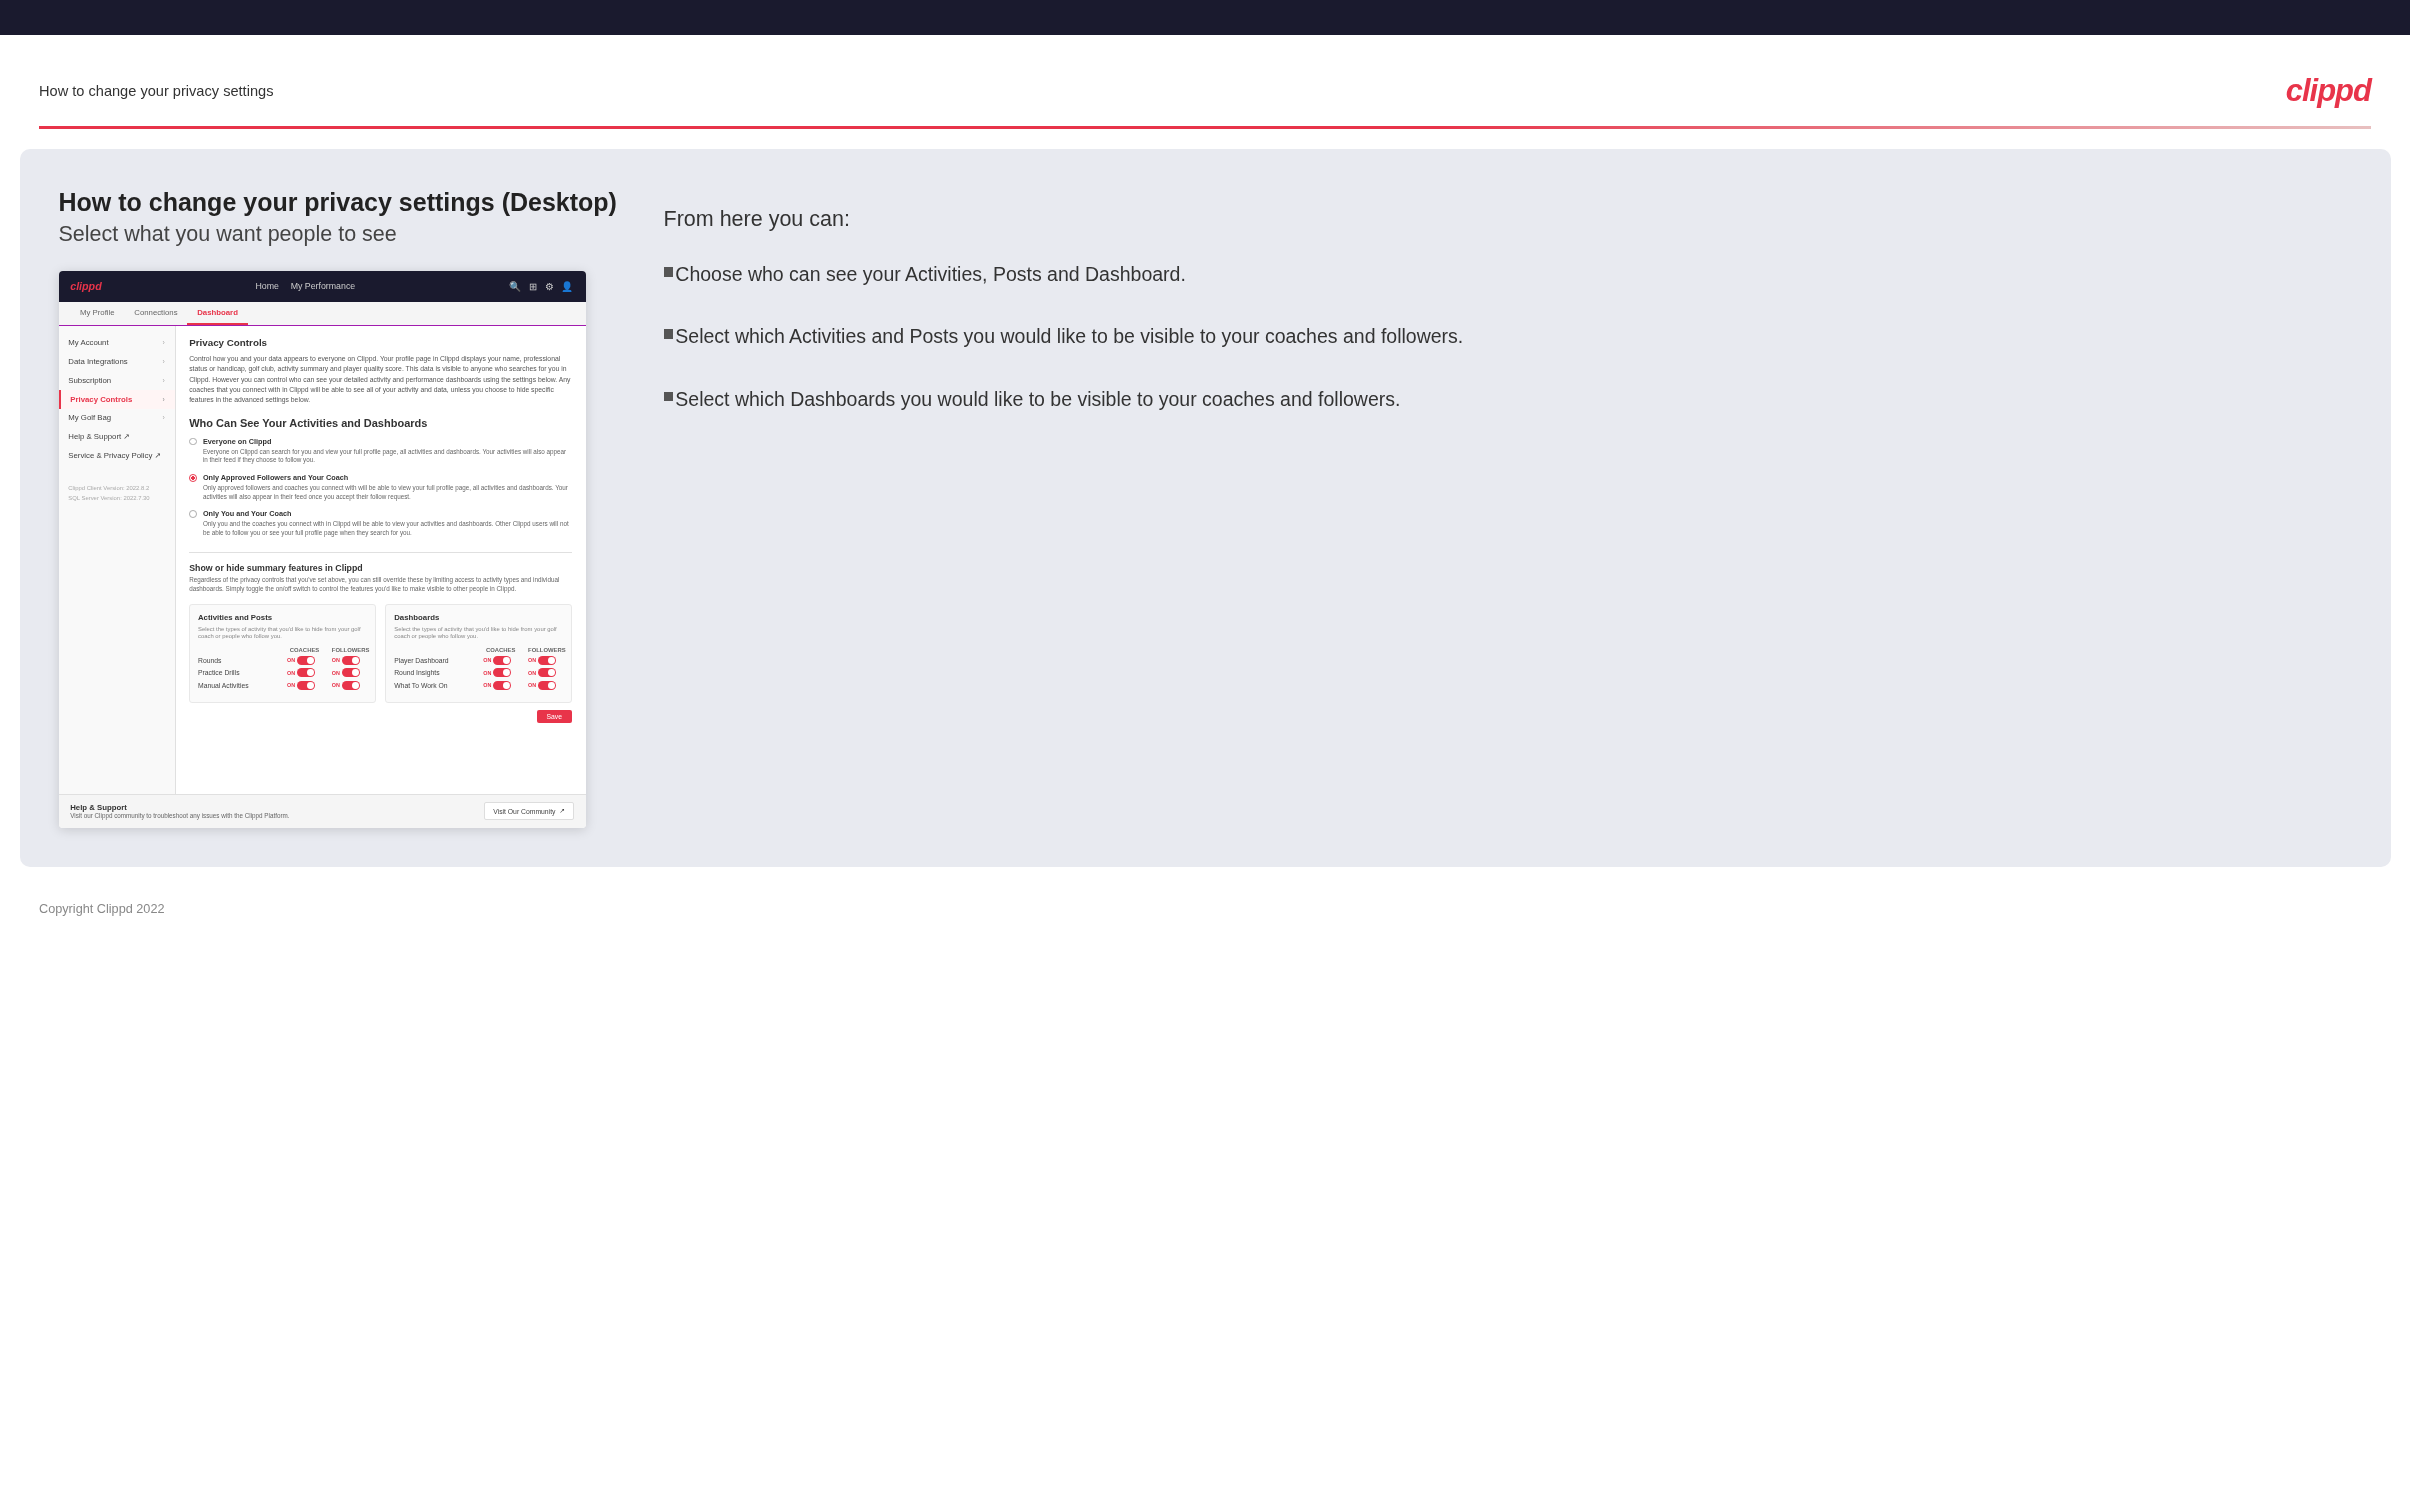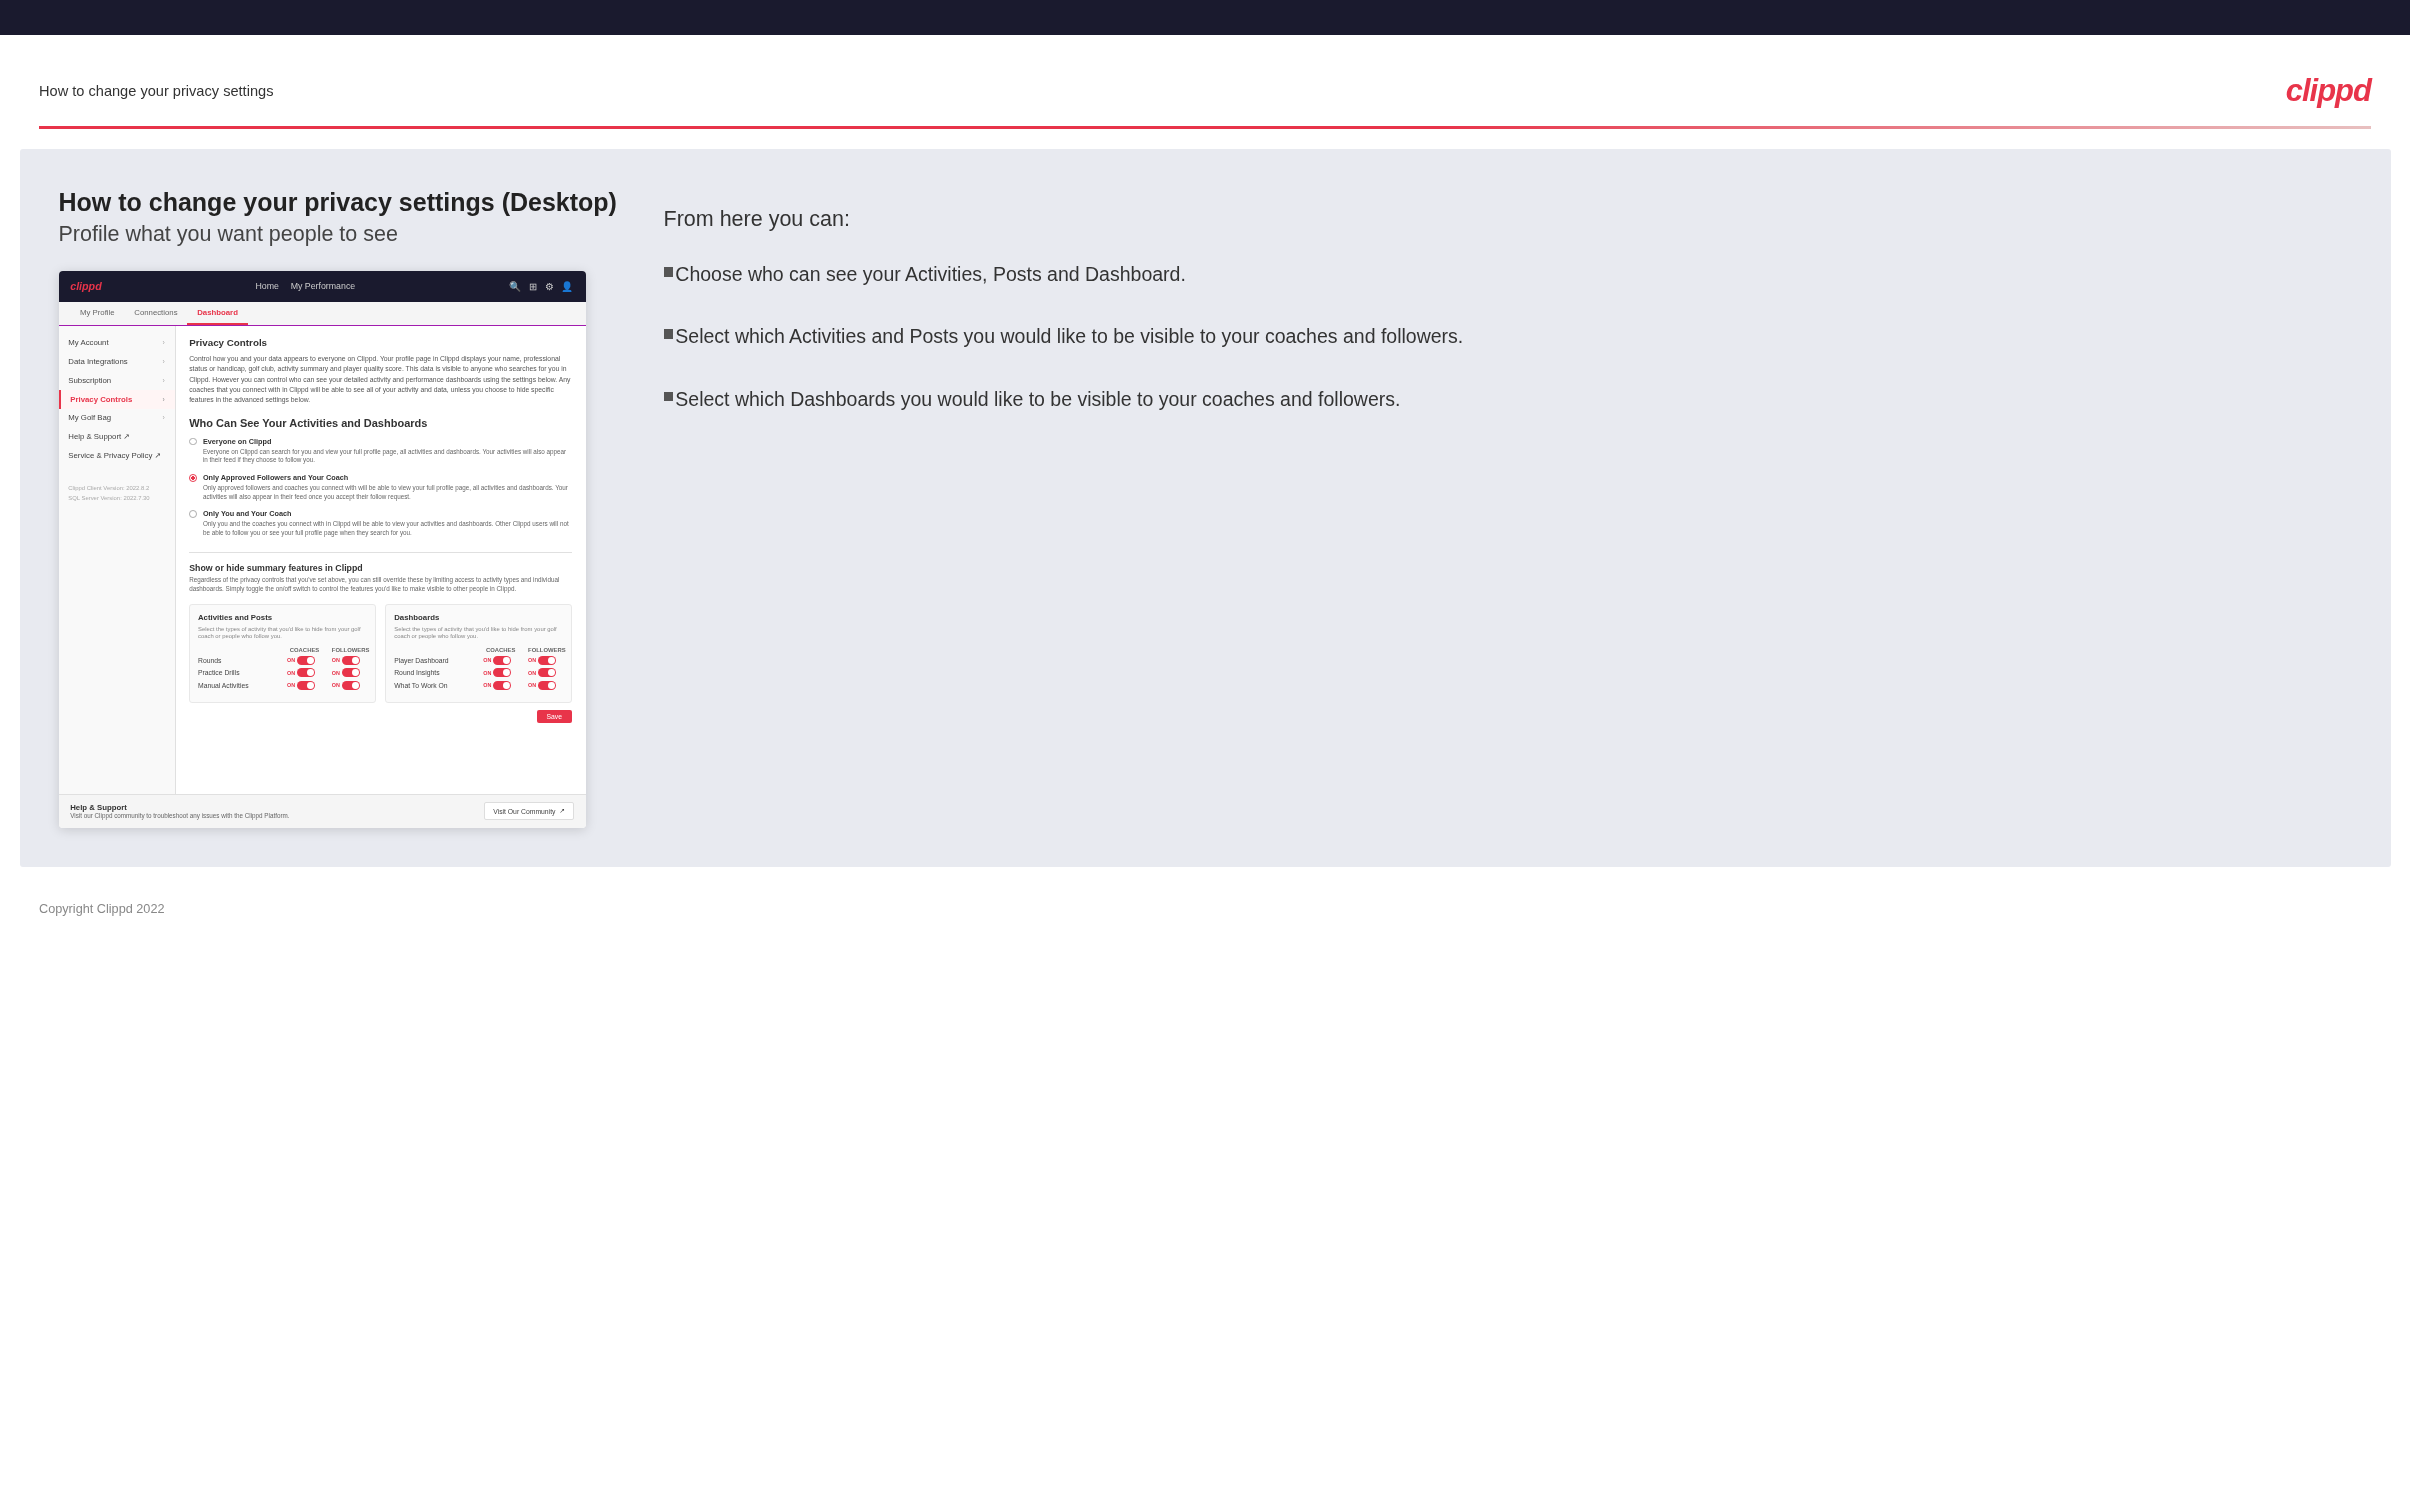--- a/index.html
+++ b/index.html
@@ -36,21 +36,21 @@
     .divider {
       height: 2.9px;
       background: linear-gradient(to right, #e8344a 60%, #e8c0c0 100%);
       margin: 0 39px;
     }
 
     .main-content {
       background: #e8eaf0;
       margin: 19.5px 19.5px;
       padding: 39px 39px;
-      border-radius: 3px;
+      border-radius: 10px;
       display: flex;
       gap: 39px;
       align-items: flex-start;
       min-height: 624px;
     }
 
     .left-panel {
       flex: 0 0 566px;
     }
 
@@ -461,21 +461,21 @@
   <span class="header-title">How to change your privacy settings</span>
   <span class="logo">clippd</span>
 </div>
 
 <div class="divider"></div>
 
 <div class="main-content">
 
   <div class="left-panel">
     <h1 class="page-heading">How to change your privacy settings (Desktop)</h1>
-    <p class="page-subheading">Profile what you want people to see</p>
+    <p class="page-subheading">Select what you want people to see</p>
 
     <div class="screenshot-container">
 
       <div class="mock-navbar">
         <span class="mock-navbar-logo">clippd</span>
         <div class="mock-navbar-links">
           <span class="mock-navbar-link">Home</span>
           <span class="mock-navbar-link">My Performance</span>
         </div>
         <div class="mock-navbar-icons">

